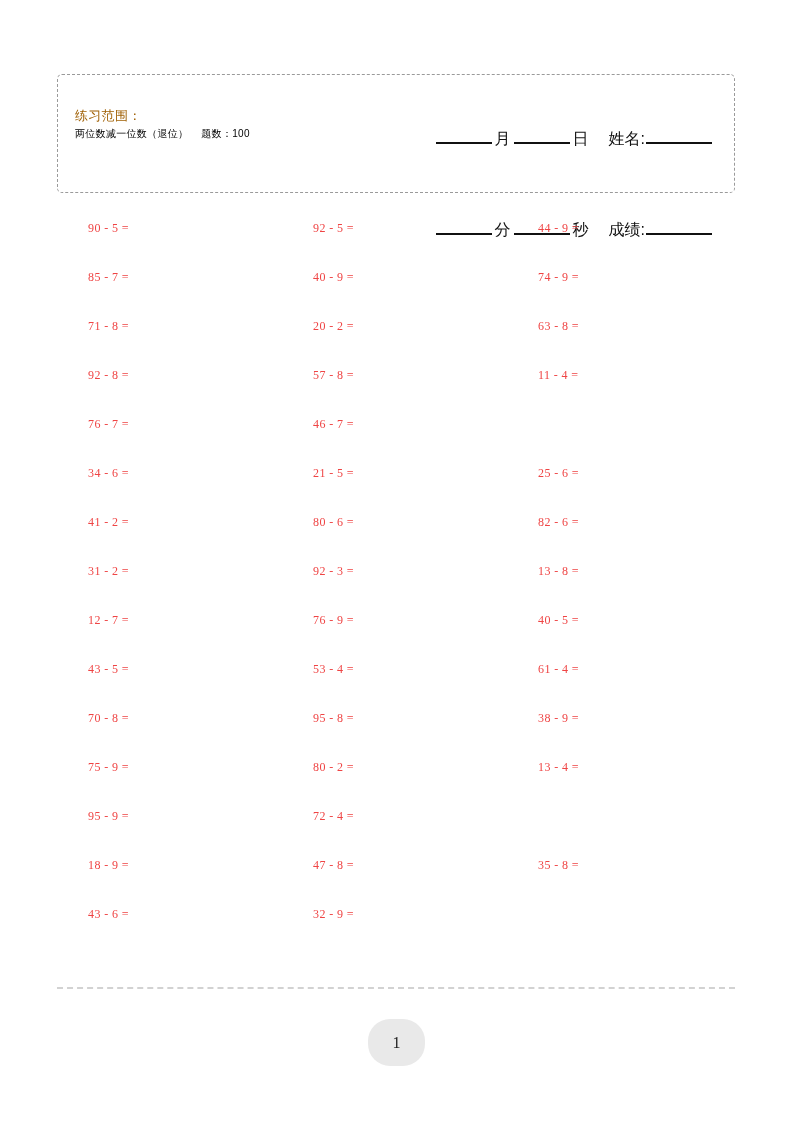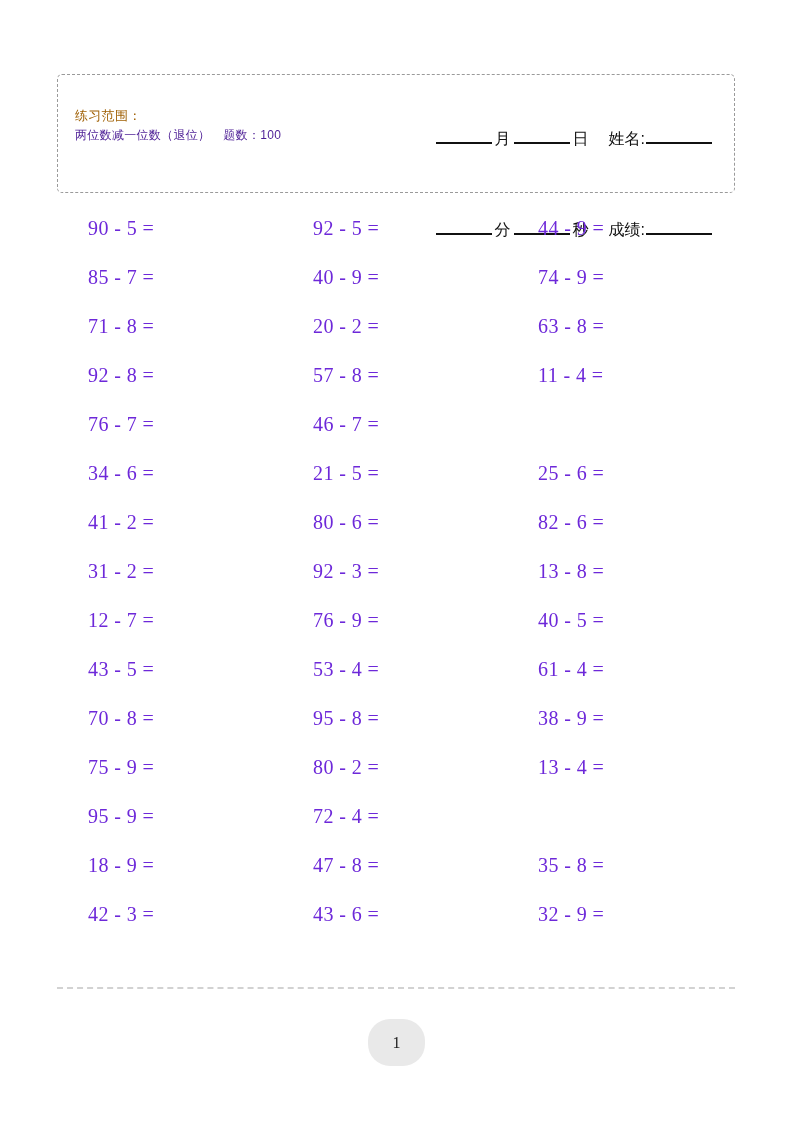--- a/index.html
+++ b/index.html
@@ -37,23 +37,23 @@
   }
   .range-line1 {
     font-family: "Liberation Sans", "DejaVu Sans", sans-serif;
     font-size: 13px;
     letter-spacing: 0.3px;
     color: #a16207;
     display: block;
   }
   .range-line2 {
     font-family: "Liberation Sans", "DejaVu Sans", sans-serif;
-    font-size: 12px;
+    font-size: 10px;
     letter-spacing: 0.3px;
-    color: #4c1d95;
+    color: #000000;
     display: block;
   }
   .range-count {
     margin-left: 13px;
   }
 
   .meta-block {
     position: absolute;
     right: 22px;
     top: 18px;
@@ -92,22 +92,22 @@
   .prob-row {
     display: flex;
     height: 49px;
     align-items: center;
   }
   .prob-cell {
     width: 225px;
     box-sizing: border-box;
     padding-left: 31px;
     font-family: "Liberation Serif", "DejaVu Serif", serif;
-    font-size: 20px;
-    color: #6d28d9;
+    font-size: 12px;
+    color: #ef4444;
     letter-spacing: 0.4px;
     white-space: nowrap;
   }
 
   
   .footer-divider {
     position: absolute;
     left: 57px;
     top: 987px;
     width: 678px;
@@ -230,20 +230,19 @@
   <div class="prob-row">
     <div class="prob-cell">95 - 9 =</div>
     <div class="prob-cell">72 - 4 =</div>
   </div>
   <div class="prob-row">
     <div class="prob-cell">18 - 9 =</div>
     <div class="prob-cell">47 - 8 =</div>
     <div class="prob-cell">35 - 8 =</div>
   </div>
   <div class="prob-row">
-    <div class="prob-cell">42 - 3 =</div>
     <div class="prob-cell">43 - 6 =</div>
     <div class="prob-cell">32 - 9 =</div>
   </div>
 </div>
 
 <div class="footer-divider"></div>
 <div class="page-badge">1</div>
 
 </body></html>

